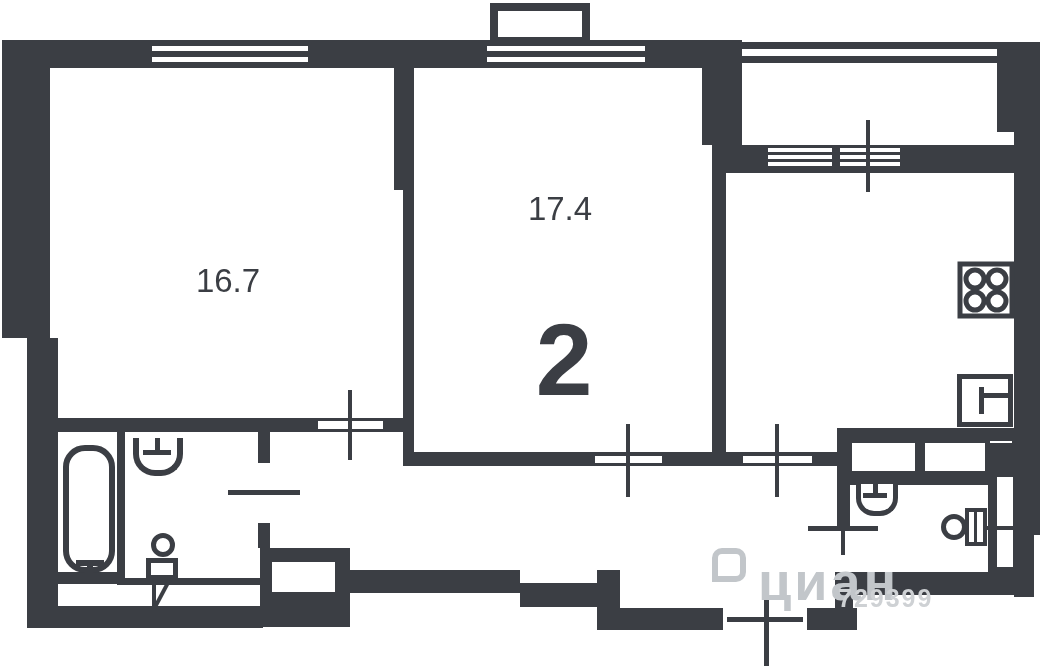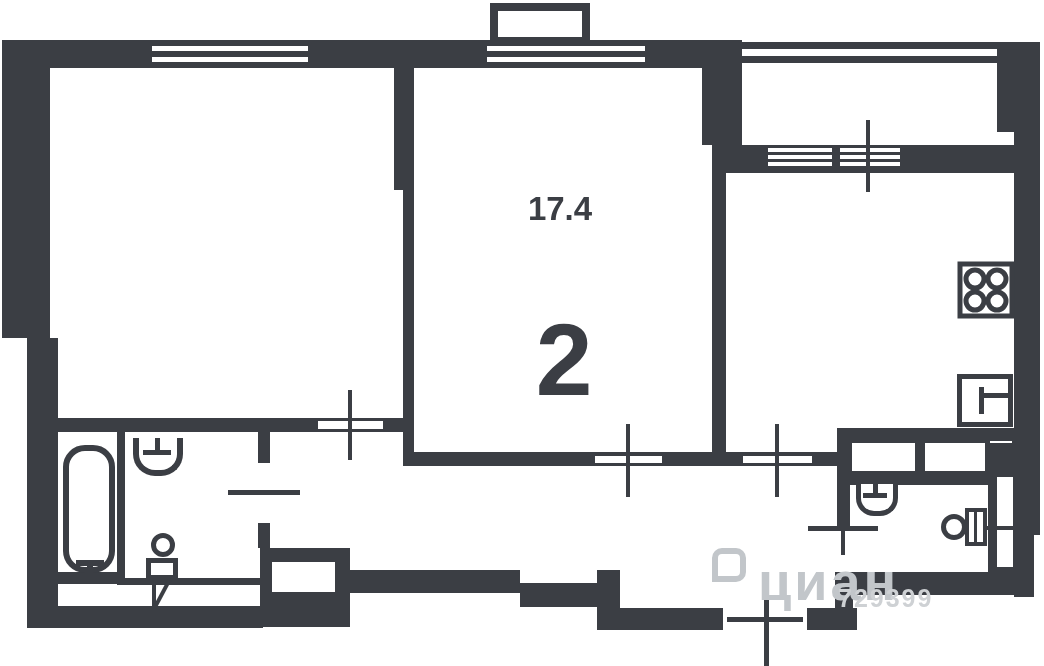--- a/index.html
+++ b/index.html
@@ -2,21 +2,21 @@
 <html><head>
 <meta charset="utf-8">
 <style>
   html,body{margin:0;padding:0;background:#ffffff;}
   .stage{position:relative;width:1044px;height:666px;background:#ffffff;overflow:hidden;
          font-family:"Liberation Sans",sans-serif;}
   .w{position:absolute;background:#3b3e44;}
   .s{position:absolute;background:#ffffff;}
   .ln{position:absolute;background:#3b3e44;}
   .fx{position:absolute;background:#ffffff;border:6px solid #3b3e44;box-sizing:border-box;}
-  .lbl{position:absolute;color:#3b3e44;text-align:center;font-weight:700;}
+  .lbl{position:absolute;color:#3b3e44;text-align:center;font-weight:400;}
   .wm{position:absolute;color:#c2c6ca;font-weight:700;}
 </style>
 </head>
 <body>
 
 <div class="stage">
 
   <div class="w" style="left:2px;top:40px;width:150px;height:28px;"></div>
   <div class="w" style="left:308px;top:40px;width:106px;height:28px;"></div>
   <div class="w" style="left:414px;top:40px;width:73px;height:28px;"></div>
@@ -123,20 +123,21 @@
   <div class="ln" style="left:979px;top:393px;width:33px;height:5px;"></div>
 
   <div class="fx" style="left:856px;top:484px;width:42px;height:32px;border-top:0;border-width:5px;border-radius:0 0 18px 18px;"></div>
   <div class="ln" style="left:873px;top:484px;width:5px;height:14px;"></div>
   <div class="ln" style="left:863px;top:493px;width:24px;height:5px;"></div>
 
   <div class="fx" style="left:941px;top:514px;width:26px;height:26px;border-width:5px;border-radius:50%;"></div>
   <div class="fx" style="left:965px;top:508px;width:22px;height:38px;border-width:4px;"></div>
   <div class="ln" style="left:974px;top:512px;width:3px;height:30px;"></div>
 
+  <div class="lbl" style="left:168px;top:262px;width:120px;font-size:33px;">16.7</div>
   <div class="lbl" style="left:500px;top:190px;width:120px;font-size:33px;">17.4</div>
   <div class="lbl" style="left:504px;top:302px;width:120px;font-size:102px;font-weight:700;">2</div>
 
   <div class="wm" style="left:712px;top:548px;width:34px;height:34px;border:6px solid #c2c6ca;border-radius:10px 10px 10px 0;box-sizing:border-box;"></div>
   <div class="wm" style="left:758px;top:514px;font-size:54px;letter-spacing:3px;margin-top:36px;">циан</div>
   <div class="wm" style="left:838px;top:584px;font-size:25px;letter-spacing:2px;color:#ced1d4;">729399</div>
 
 </div>
 
 </body></html>

